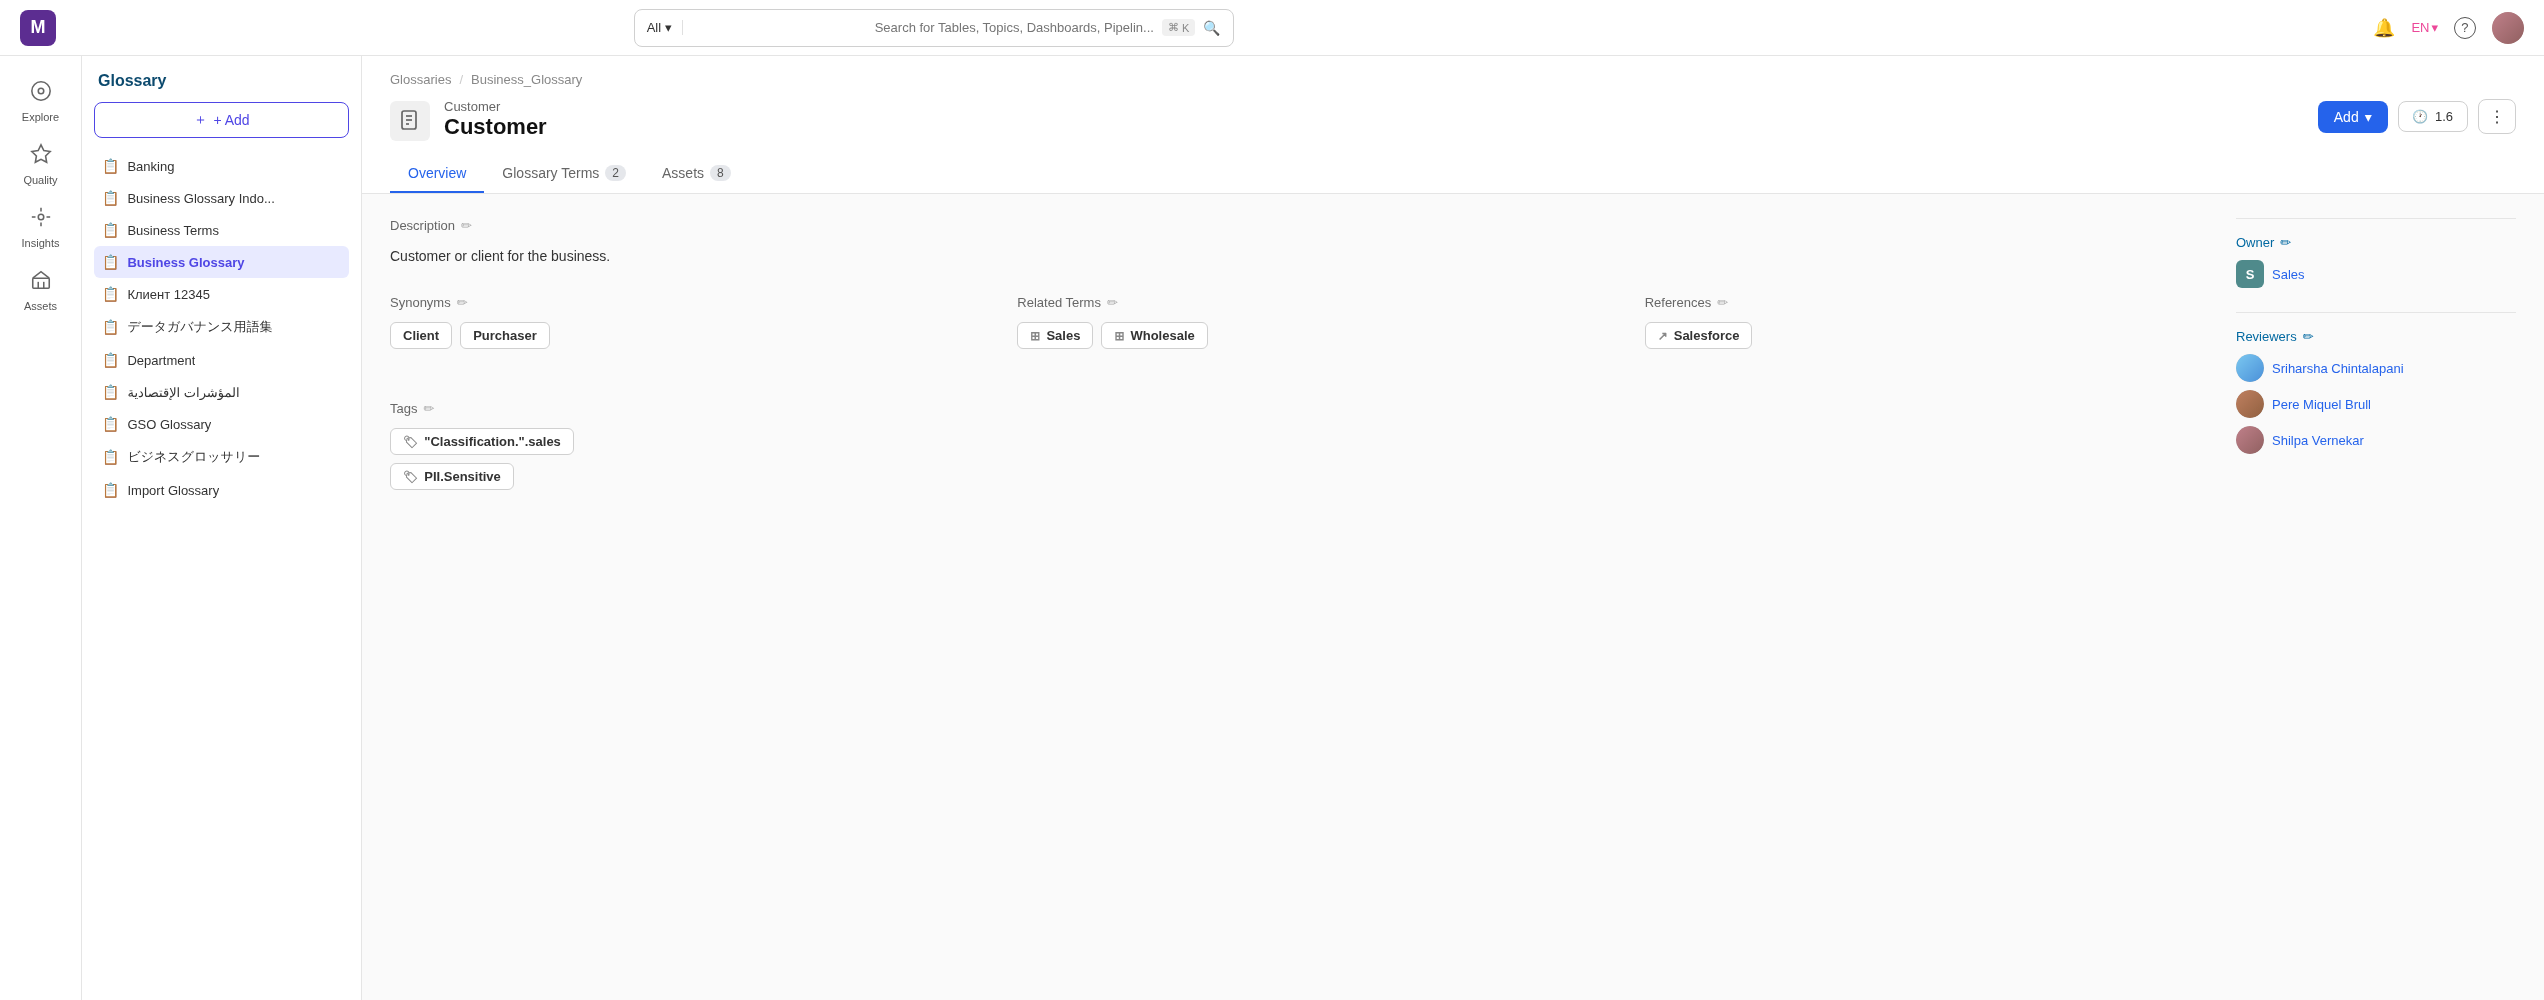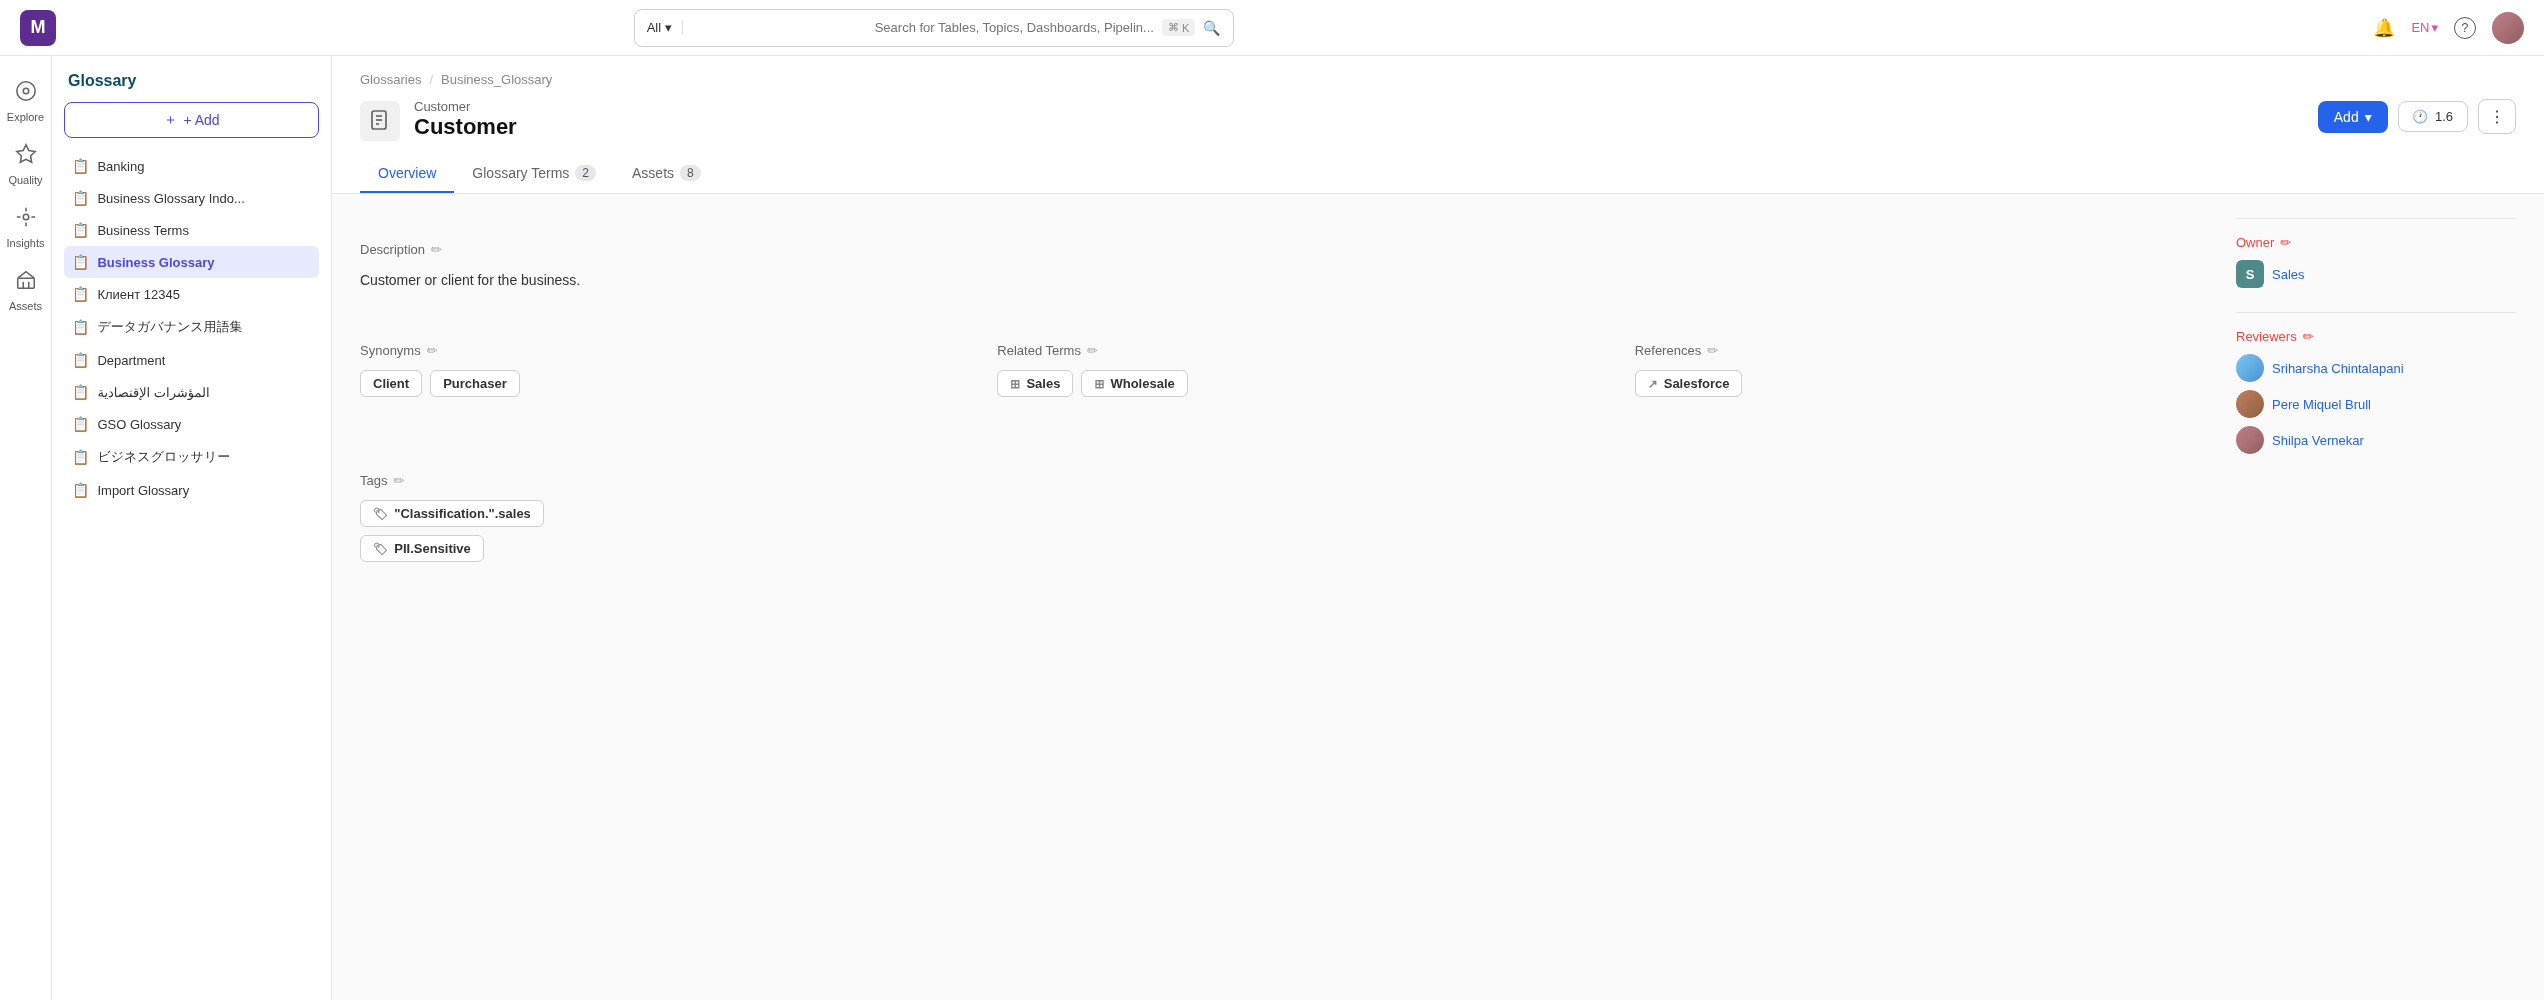--- a/index.html
+++ b/index.html
@@ -65,21 +65,21 @@
 
     
     .main-layout {
       display: flex;
       margin-top: 56px;
       height: calc(100vh - 56px);
     }
 
     
     .icon-nav {
-      width: 52px;
+      width: 82px;
       background: #fff;
       border-right: 1px solid #e5e5e5;
       display: flex;
       flex-direction: column;
       align-items: center;
       padding-top: 16px;
       gap: 4px;
       flex-shrink: 0;
     }
     .nav-item {
@@ -219,41 +219,40 @@
       padding: 24px 28px;
       gap: 24px;
     }
     .content-main { flex: 1; min-width: 0; }
     .content-sidebar { width: 280px; flex-shrink: 0; }
 
     .section { margin-bottom: 28px; }
     .section-label {
       font-size: 13px; color: #666; display: flex; align-items: center; gap: 6px;
       margin-bottom: 12px;
-      margin-top: 24px;
     }
     .section-label .edit-icon { color: #aaa; cursor: pointer; font-size: 13px; }
     .description-text { font-size: 14px; color: #333; line-height: 1.6; }
 
     .tags-row { display: flex; flex-wrap: wrap; gap: 8px; }
     .tag-pill {
       border: 1px solid #d0d0d0;
       border-radius: 6px;
       padding: 5px 12px;
       font-size: 13px;
       color: #333;
       background: #fff;
       display: flex; align-items: center; gap: 6px; font-weight: bold;
     }
     .tag-pill .pill-icon { font-size: 12px; color: #888; }
 
     
     .side-section { margin-bottom: 24px; }
     .side-label {
-      font-size: 13px; color: #ef4444; display: flex; align-items: flex-start; gap: 6px;
+      font-size: 13px; color: #0369a1; display: flex; align-items: flex-start; gap: 6px;
       margin-bottom: 10px;
     }
     .owner-row { display: flex; align-items: center; gap: 8px; }
     .owner-avatar {
       width: 28px; height: 28px; border-radius: 6px;
       background: #4f8a8b;
       display: flex; align-items: center; justify-content: center;
       font-size: 13px; font-weight: 600; color: #fff;
     }
     .owner-name { color: #2563eb; font-size: 13px; cursor: pointer; }

